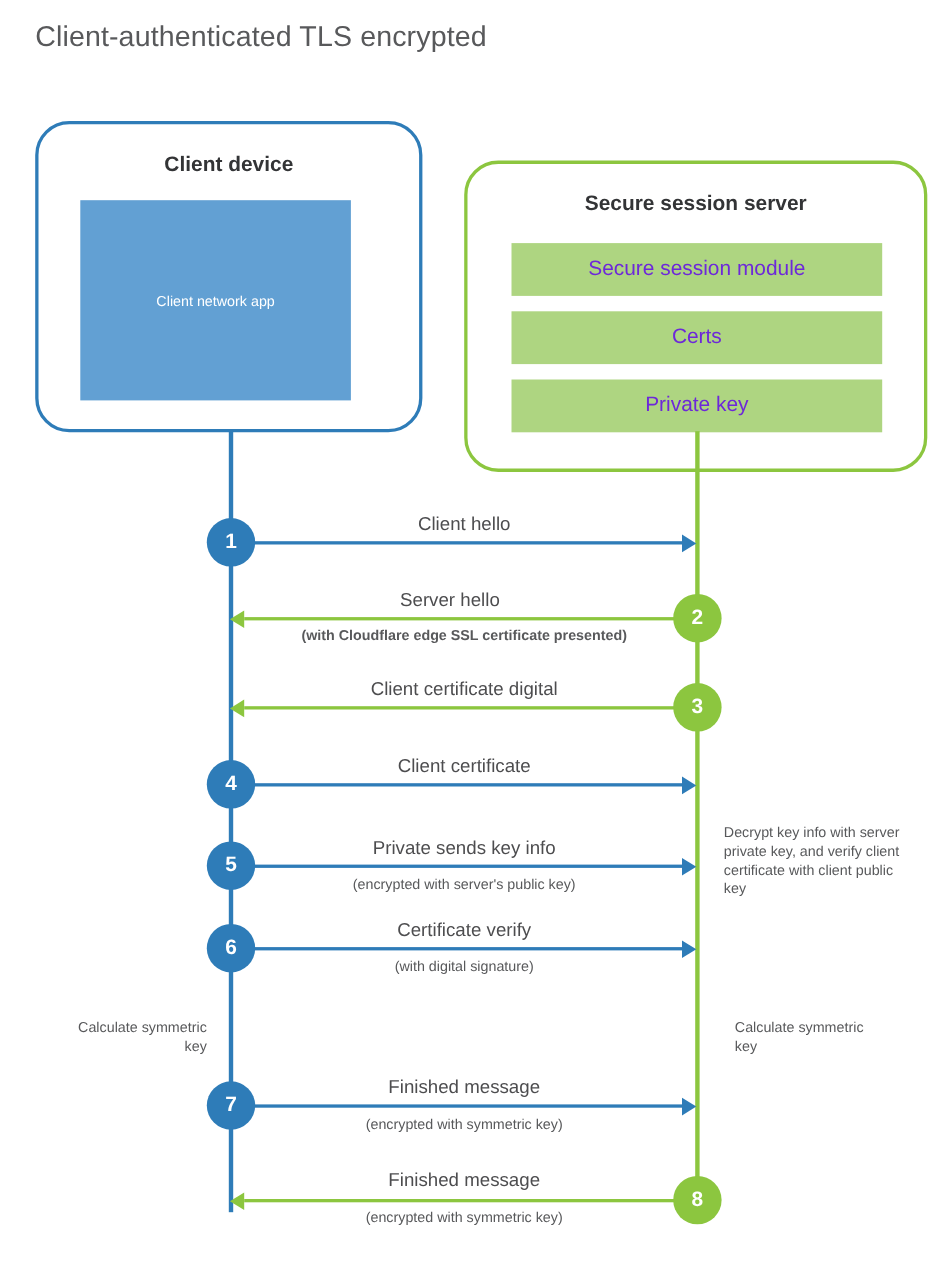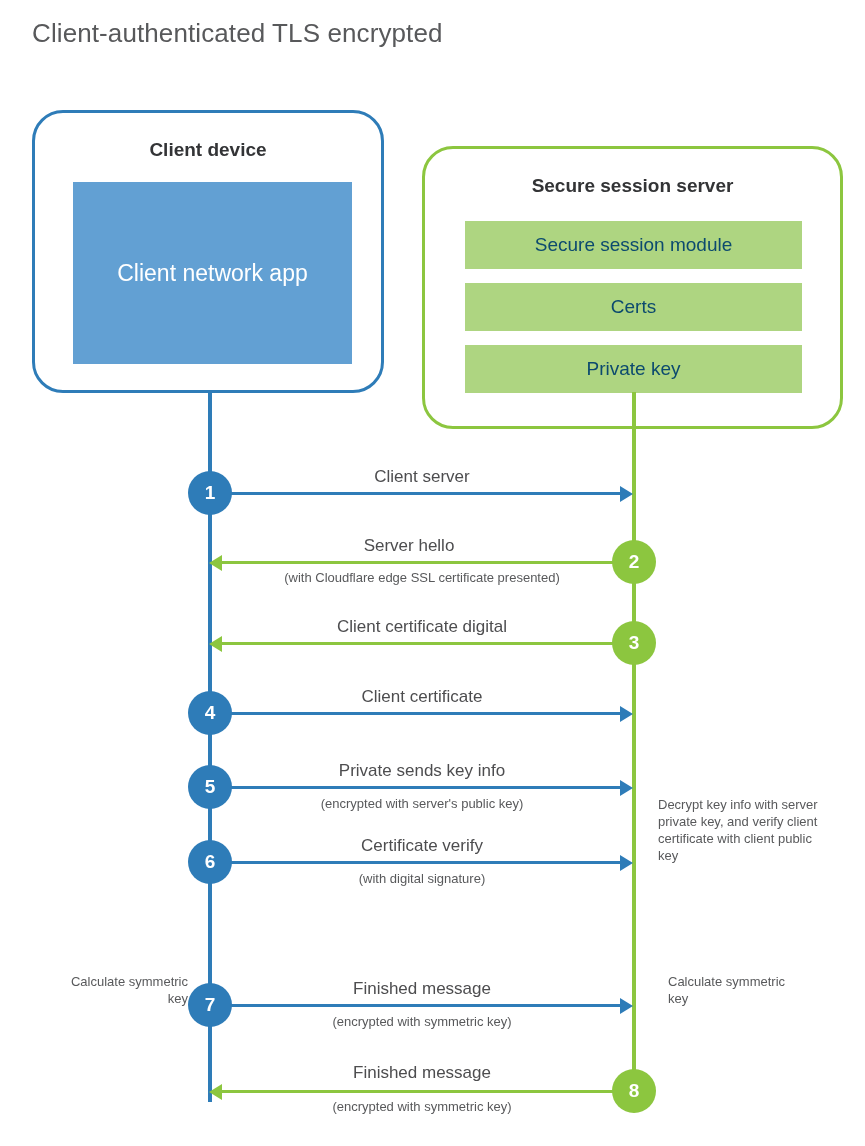--- a/index.html
+++ b/index.html
@@ -24,31 +24,31 @@
   .party-box{position:absolute;background:#fff;box-sizing:border-box;border-radius:31px;}
   .party-box.client{left:32px;top:110px;width:352px;height:283px;border:3px solid #2e7cb8;}
   .party-box.server{left:422px;top:110px;width:421px;height:283px;border:3px solid #8cc63f;margin-top:36px;}
 
   .party-title{
     position:absolute;left:0;right:0;top:26px;
     text-align:center;font-size:19px;font-weight:bold;color:#333436;
   }
 
   .client-app{
-    position:absolute;left:38px;top:69px;width:279px;height:182px;
+    position:absolute;left:38px;top:69px;width:246px;height:182px;
     background:#62a0d3;
     display:flex;align-items:center;justify-content:center;
-    color:#ffffff;font-size:23px;line-height:27px;text-align:center;
+    color:#ffffff;font-size:13px;line-height:27px;text-align:center;
   }
 
   .server-stack{position:absolute;left:40px;top:72px;width:337px;}
   .server-chip{
     height:48px;background:#aed581;margin-bottom:14px;
     display:flex;align-items:center;justify-content:center;
-    color:#0c4a6e;font-size:19px;
+    color:#6d28d9;font-size:19px;
   }
   .server-chip:last-child{margin-bottom:0;}
 
   
   .lifeline{position:absolute;width:4px;}
   .lifeline.client-line{left:208px;top:392px;height:710px;background:#2e7cb8;}
   .lifeline.server-line{left:632px;top:392px;height:700px;background:#8cc63f;}
 
   
   .msg{position:absolute;left:0;top:0;}
@@ -73,21 +73,21 @@
   .msg-label{
     position:absolute;text-align:center;
     font-size:17px;color:#4d4d4f;white-space:nowrap;
   }
   .msg-sublabel{
     position:absolute;text-align:center;
     font-size:13px;color:#58595b;white-space:nowrap;
   }
 
   .side-note{
-    position:absolute;font-size:13px;line-height:17px;color:#58595b;margin-top:48px;
+    position:absolute;font-size:13px;line-height:17px;color:#58595b;
   }
   .side-note.left-note{text-align:right;}
   .side-note.right-note{text-align:left;}
 </style>
 </head>
 <body>
 
 <div id="stage">
 
   <div class="page-title">Client-authenticated TLS encrypted</div>
@@ -103,31 +103,31 @@
       <div class="server-chip">Secure session module</div>
       <div class="server-chip">Certs</div>
       <div class="server-chip">Private key</div>
     </div>
   </div>
 
   <div class="lifeline client-line"></div>
   <div class="lifeline server-line"></div>
 
   <div class="msg blue">
-    <div class="msg-label" style="left:210px;top:467px;width:424px;">Client server</div>
+    <div class="msg-label" style="left:210px;top:467px;width:424px;">Client hello</div>
     <div class="arrow-line" style="left:210px;top:492px;width:410px;"></div>
     <div class="arrow-head right" style="left:620px;top:486px;"></div>
     <div class="step-badge blue-badge" style="left:188px;top:471px;">1</div>
   </div>
 
   <div class="msg green">
     <div class="msg-label" style="left:197px;top:536px;width:424px;">Server hello</div>
     <div class="arrow-line" style="left:222px;top:561px;width:412px;"></div>
     <div class="arrow-head left" style="left:209px;top:555px;"></div>
-    <div class="msg-sublabel" style="left:210px;top:570px;width:424px;">(with Cloudflare edge SSL certificate presented)</div>
+    <div class="msg-sublabel" style="left:210px;top:570px;width:424px;font-weight:bold;">(with Cloudflare edge SSL certificate presented)</div>
     <div class="step-badge green-badge" style="left:612px;top:540px;">2</div>
   </div>
 
   <div class="msg green">
     <div class="msg-label" style="left:210px;top:617px;width:424px;">Client certificate digital</div>
     <div class="arrow-line" style="left:222px;top:642px;width:412px;"></div>
     <div class="arrow-head left" style="left:209px;top:636px;"></div>
     <div class="step-badge green-badge" style="left:612px;top:621px;">3</div>
   </div>
 

